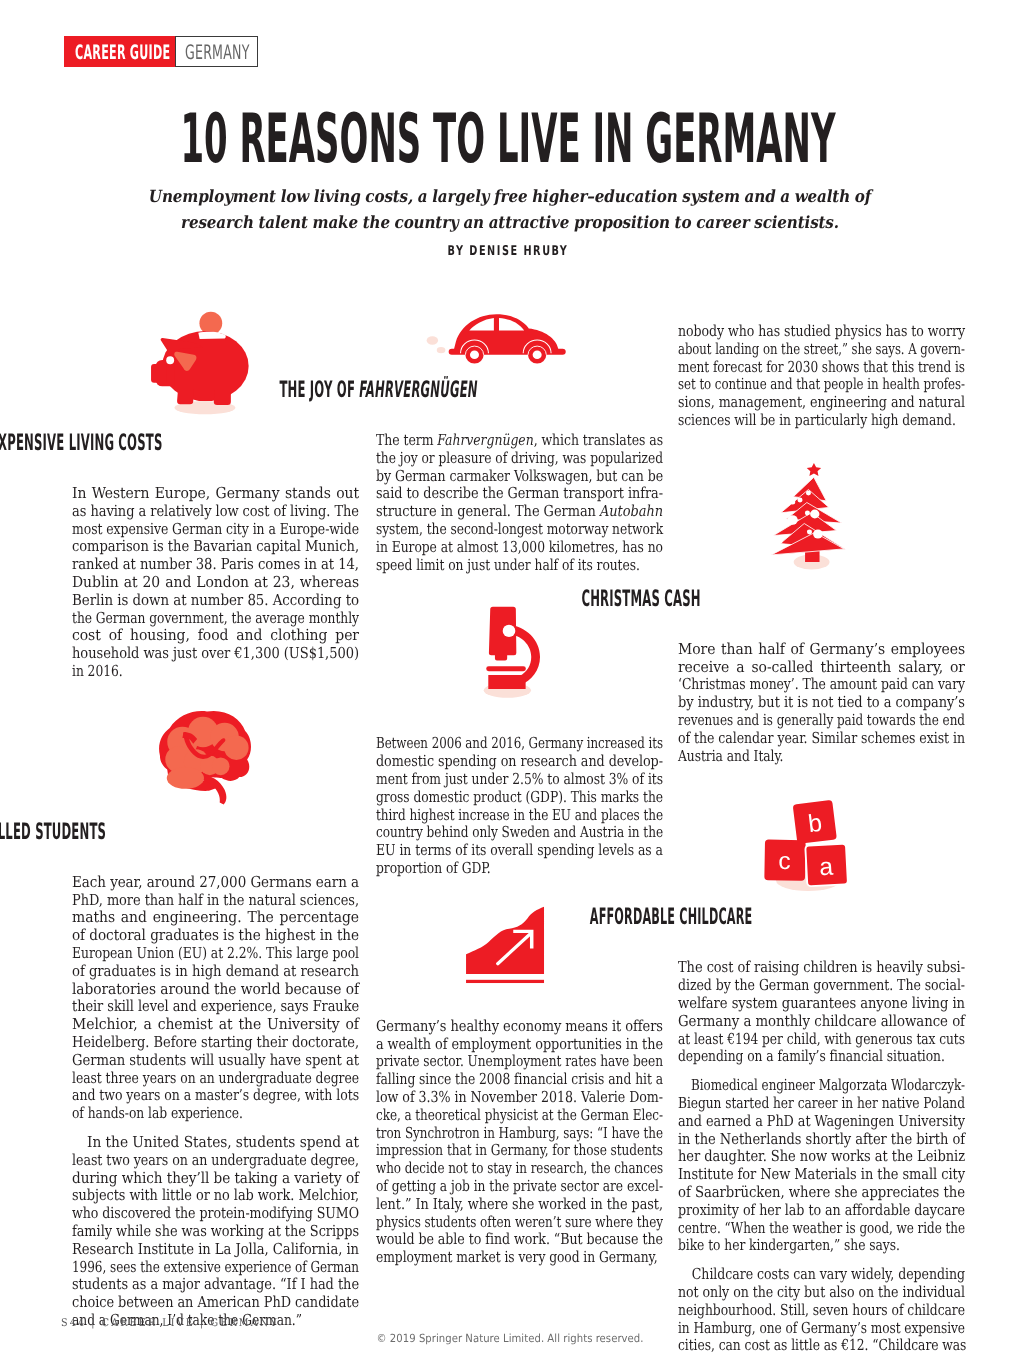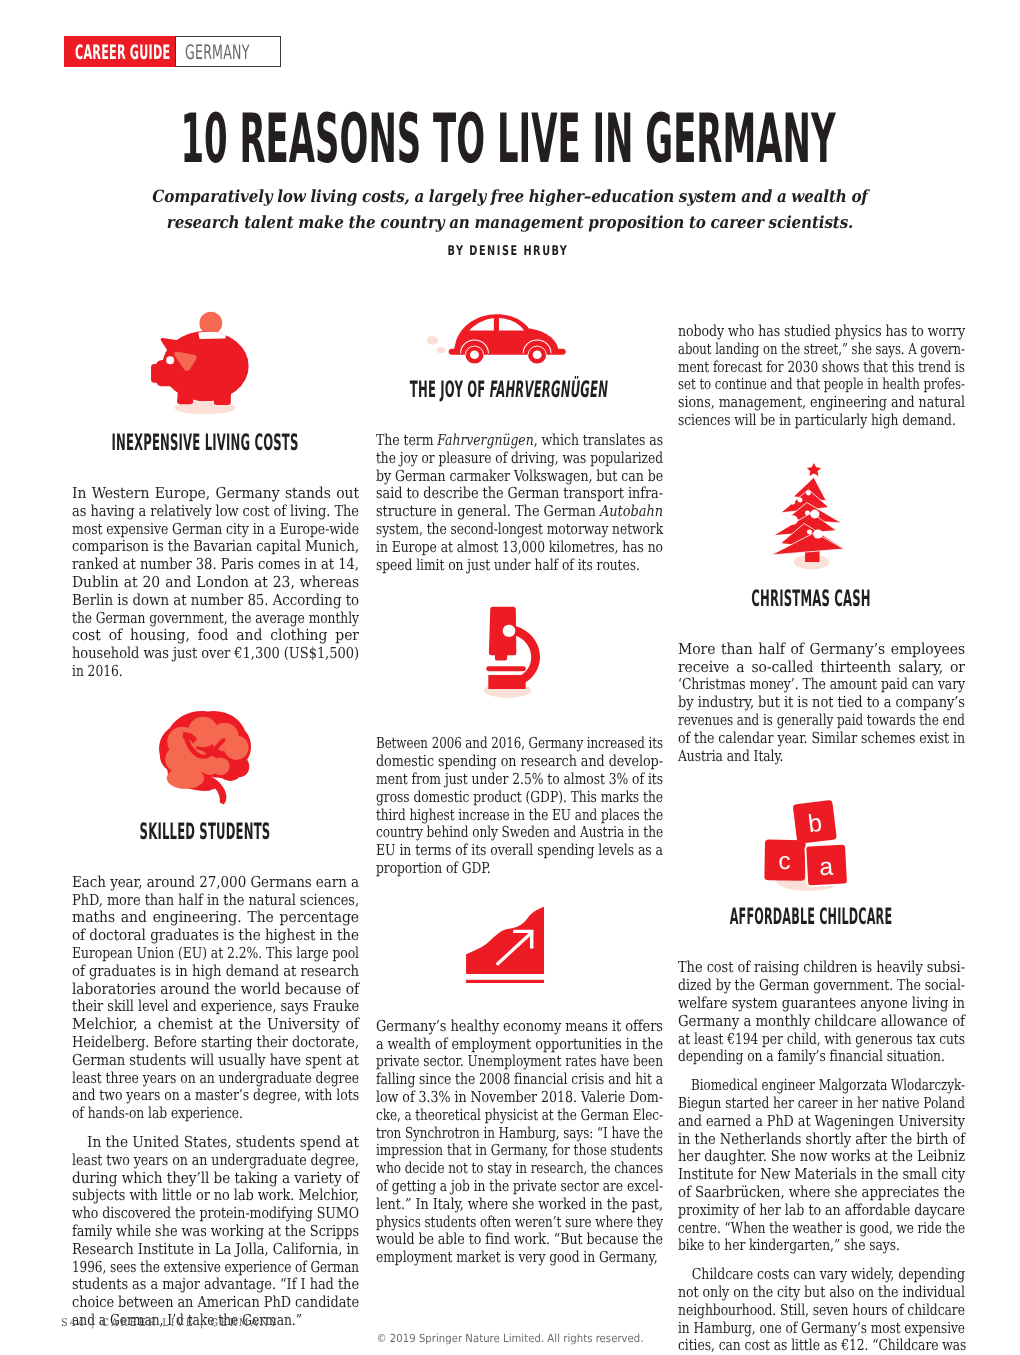--- a/index.html
+++ b/index.html
@@ -6,21 +6,21 @@
   body{width:1020px;height:1355px;font-family:"DejaVu Serif Condensed","DejaVu Serif",serif;
         -webkit-font-smoothing:antialiased;text-rendering:geometricPrecision;}
   .page{position:relative;width:1020px;height:1355px;overflow:hidden;background:#fff;}
 
   
   .masthead{position:absolute;left:64px;top:36px;display:flex;align-items:stretch;height:31px;}
   .mh-red{background:#ED1C24;color:#fff;display:flex;align-items:center;width:111px;overflow:hidden;}
   .mh-red span{font-family:"DejaVu Sans Condensed",sans-serif;font-weight:bold;font-size:20px;
     display:block;white-space:nowrap;transform:scaleX(0.62);transform-origin:left center;
     letter-spacing:0.4px;margin-left:11px;}
-  .mh-white{background:#fff;border:1.7px solid #3a3a3a;display:flex;align-items:center;width:106px;
+  .mh-white{background:#fff;border:1.7px solid #3a3a3a;display:flex;align-items:center;width:83px;
     box-sizing:border-box;overflow:hidden;}
   .mh-white span{font-family:"DejaVu Sans Condensed",sans-serif;font-weight:normal;font-size:20px;color:#666;
     display:block;white-space:nowrap;transform:scaleX(0.70);transform-origin:left center;
     letter-spacing:0.3px;margin-left:9px;}
 
   
   .headline{position:absolute;left:-192.5px;top:106px;width:1400px;text-align:center;}
   .headline span{font-family:"DejaVu Sans Condensed",sans-serif;font-weight:bold;font-size:68px;
     color:#231f20;display:block;white-space:nowrap;line-height:1.0;letter-spacing:0px;
     transform:scaleX(0.555);transform-origin:50% 50%;}
@@ -41,21 +41,21 @@
   .para{margin:11px;font-size:15.2px;line-height:17.8px;color:#231f20;}
   .ln{display:block;text-align:justify;text-align-last:justify;white-space:nowrap;
       width:287px;transform-origin:left center;letter-spacing:-0.05px;}
   .ln.last{text-align-last:left;}
   .ln.first{text-indent:15px;}
   .ln i{font-style:italic;}
 
   
   .sect-title{font-family:"DejaVu Sans Condensed",sans-serif;font-weight:bold;font-size:22.6px;color:#231f20;
     line-height:1;white-space:nowrap;position:relative;height:23px;
-    width:800px;margin-left:-256.5px;text-align:center;}
+    width:800px;margin-left:-256.5px;}
   .sect-title > span{display:block;white-space:nowrap;letter-spacing:0.3px;
     transform:scaleX(0.574);transform-origin:50% 50%;}
   .sect-title i{font-style:italic;}
   .icon{display:flex;justify-content:center;align-items:flex-end;}
 
   
   .footer-left{position:absolute;left:61px;top:1317px;
     font-family:"DejaVu Serif Condensed",serif;font-size:10.6px;color:#58585a;letter-spacing:2.15px;}
   .footer-center{position:absolute;left:0;top:1332px;width:1020px;text-align:center;
     font-family:"DejaVu Sans Condensed",sans-serif;font-size:11.2px;color:#6d6d6d;letter-spacing:0.05px;}
@@ -71,22 +71,22 @@
       </div>
     <div class="mh-white">
         <span>GERMANY</span>
       </div>
   </div>
 
   <div class="headline">
       <span>10 REASONS TO LIVE IN GERMANY</span>
     </div>
   <div class="standfirst">
-      <div>Comparatively low living costs, a largely free higher–education system and a wealth of</div>
-      <div>research talent make the country an management proposition to career scientists.</div>
+      <div>Unemployment low living costs, a largely free higher–education system and a wealth of</div>
+      <div>research talent make the country an attractive proposition to career scientists.</div>
     </div>
   <div class="byline">
       <span>BY DENISE HRUBY</span>
     </div>
 
   <div class="col col1">
       <div class="icon" style="height:125px;padding-left:9px;">
         <svg viewBox="0 0 120 120" width="122" height="122" style="flex:none;">
           <ellipse cx="56" cy="103" rx="30" ry="6.5" fill="#FBE0D8"></ellipse>
           <circle cx="61.8" cy="19.8" r="11.2" fill="#F4694F"></circle>

